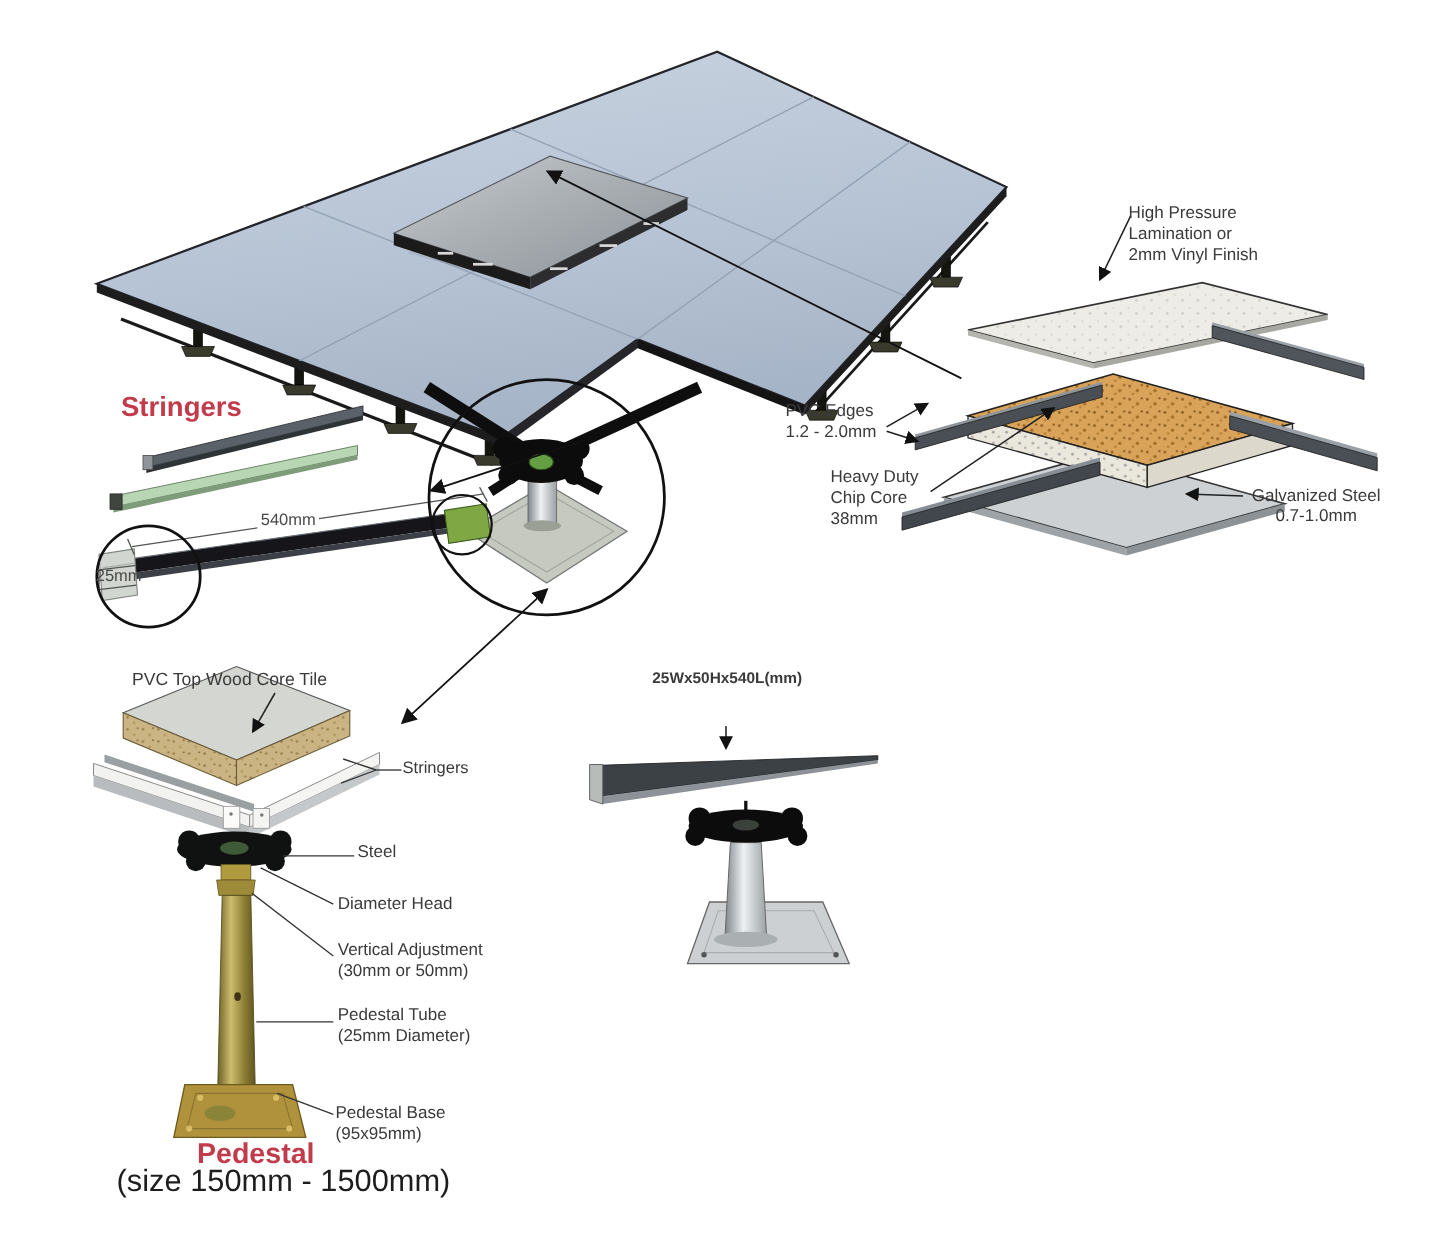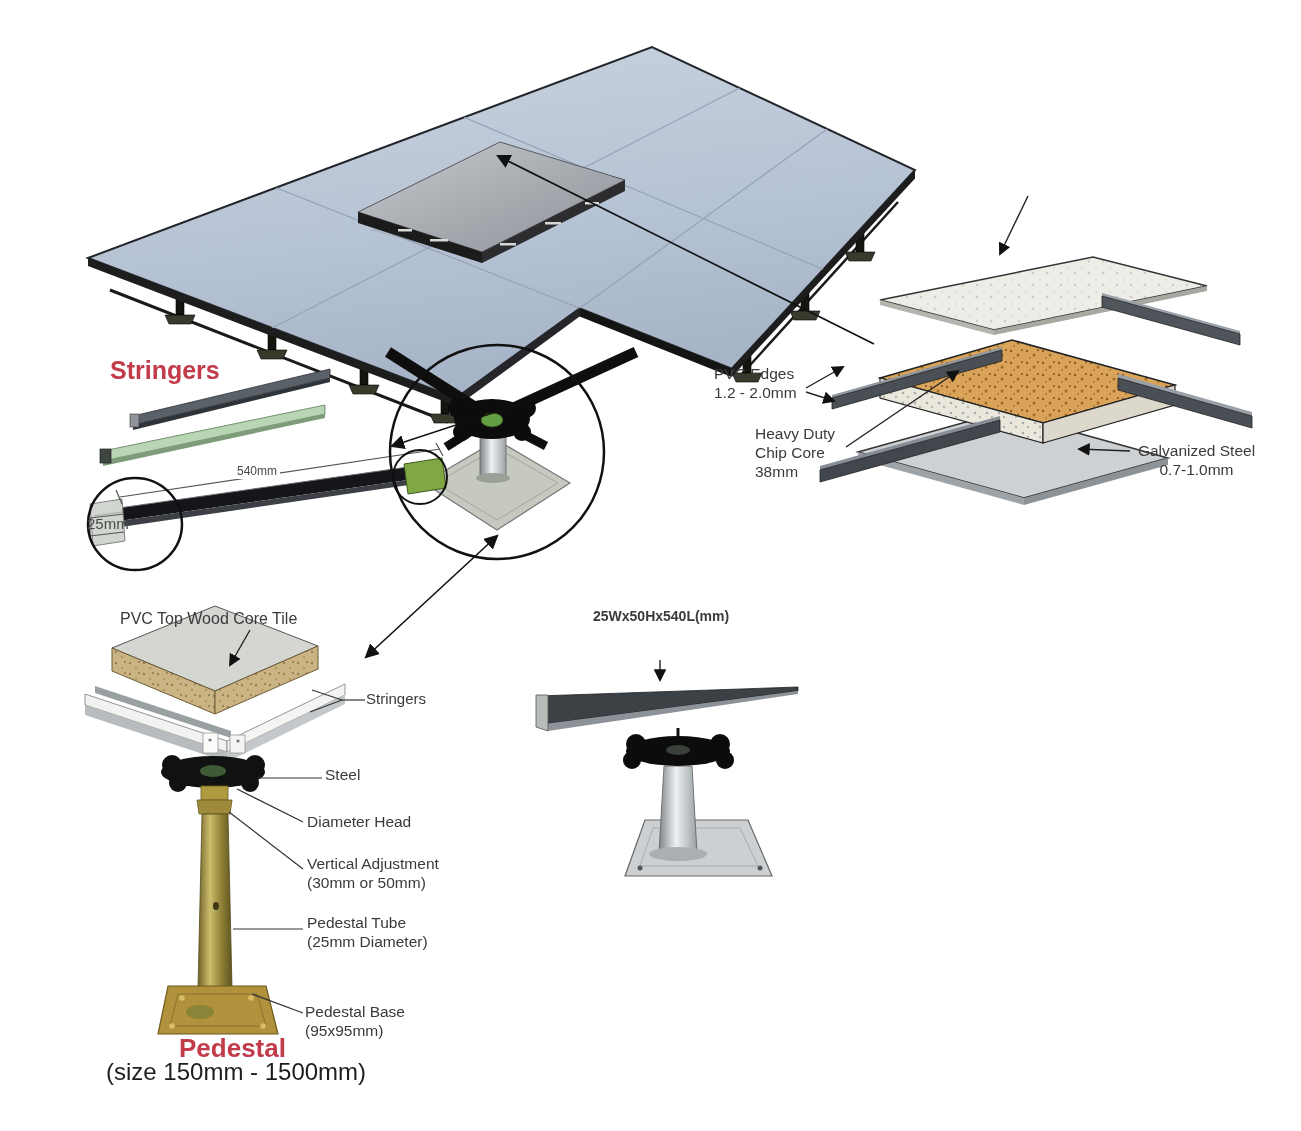--- a/index.html
+++ b/index.html
@@ -2,35 +2,35 @@
 <html><head>
 <meta charset="utf-8">
 <style>
   html,body{margin:0;padding:0;background:#ffffff;}
   .canvas{position:relative;width:1301px;height:1131px;background:#fff;overflow:hidden;
           font-family:"Liberation Sans", sans-serif;color:#2e2e2e;}
   svg{position:absolute;left:0;top:0;}
   .lbl{position:absolute;font-size:15.5px;line-height:1.24;color:#3a3a3a;white-space:pre-line;}
   .red{color:#c23b4b;font-weight:bold;}
   .h-stringers{left:110px;top:355px;font-size:25px;}
-  .dim540{left:234px;top:464px;font-size:12px;color:#4a4a4a;background:#fff;padding:0 3px;}
+  .dim540{left:234px;top:464px;font-size:15px;color:#4a4a4a;background:#fff;padding:0 3px;}
   .dim25{left:40px;top:515px;font-size:15px;color:#4a4a4a;margin-left:47px;}
   .lam{left:1026px;top:184px;}
   .pvc{left:714px;top:364px;}
   .chip{left:755px;top:424px;}
   .galv{left:1124px;top:441px;width:145px;text-align:center;}
   .pvctile{left:120px;top:609px;font-size:16px;}
   .strsmall{left:366px;top:690px;font-size:15px;}
   .gasket{left:325px;top:765px;}
   .pedhead{left:307px;top:812px;}
   .vertadj{left:307px;top:854px;}
   .pedtube{left:307px;top:913px;}
   .pedbase{left:305px;top:1002px;}
   .h-pedestal{left:179px;top:1032px;font-size:26px;}
-  .pedsize{left:106px;top:1057px;font-size:24px;color:#1d1d1d;}
+  .pedsize{left:106px;top:1057px;font-size:28px;color:#1d1d1d;}
   .strdims{left:593px;top:608px;font-size:14px;font-weight:bold;}
   .h-heavy{left:545px;top:893px;width:285px;text-align:center;font-size:25px;line-height:1.18;}
 </style>
 </head>
 <body>
 
 <div class="canvas">
 
 <svg width="1301" height="1131" viewBox="0 0 1301 1131">
   <defs>
@@ -318,20 +318,23 @@
     <line x1="874" y1="344" x2="498" y2="156" marker-end="url(#ah)"></line>
     <line x1="532" y1="400" x2="392" y2="446" marker-end="url(#ah)"></line>
     <line x1="497" y1="536" x2="366" y2="657" marker-start="url(#ah)" marker-end="url(#ah)"></line>
   </g>
 </svg>
 
 <div class="lbl red h-stringers">Stringers</div>
 <div class="lbl dim540">540mm</div>
 <div class="lbl dim25">25mm</div>
 
+<div class="lbl lam">High Pressure
+Lamination or
+2mm Vinyl Finish</div>
 <div class="lbl pvc">PVC Edges
 1.2 - 2.0mm</div>
 <div class="lbl chip">Heavy Duty
 Chip Core
 38mm</div>
 <div class="lbl galv">Galvanized Steel
 0.7-1.0mm</div>
 
 <div class="lbl pvctile">PVC Top Wood Core Tile</div>
 <div class="lbl strsmall">Stringers</div>

